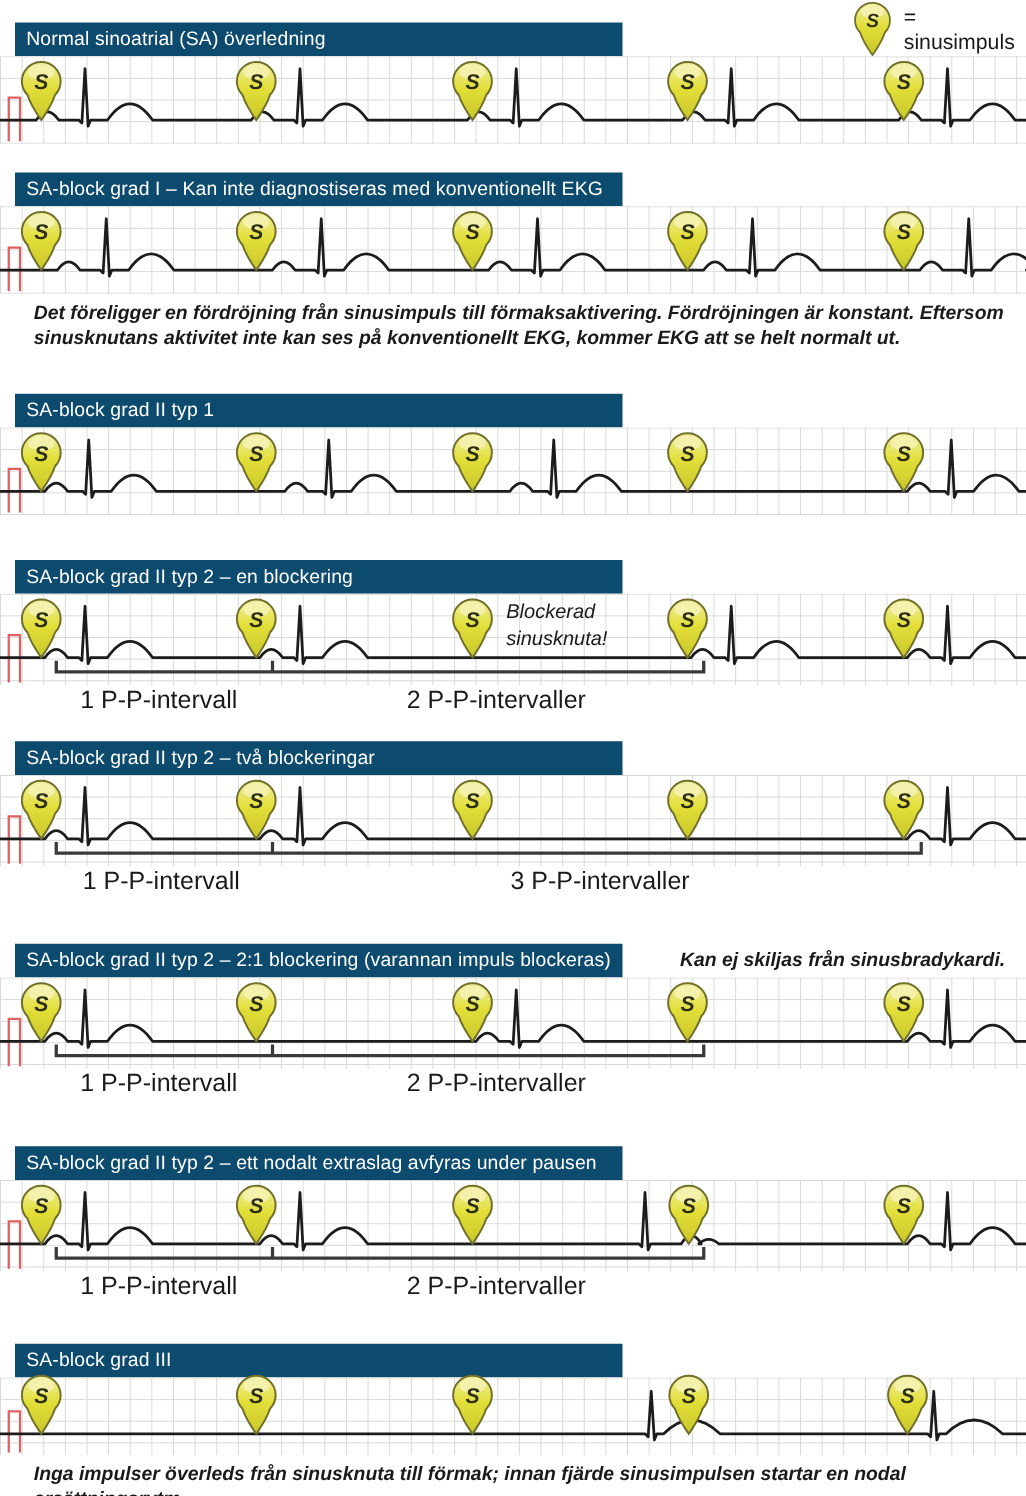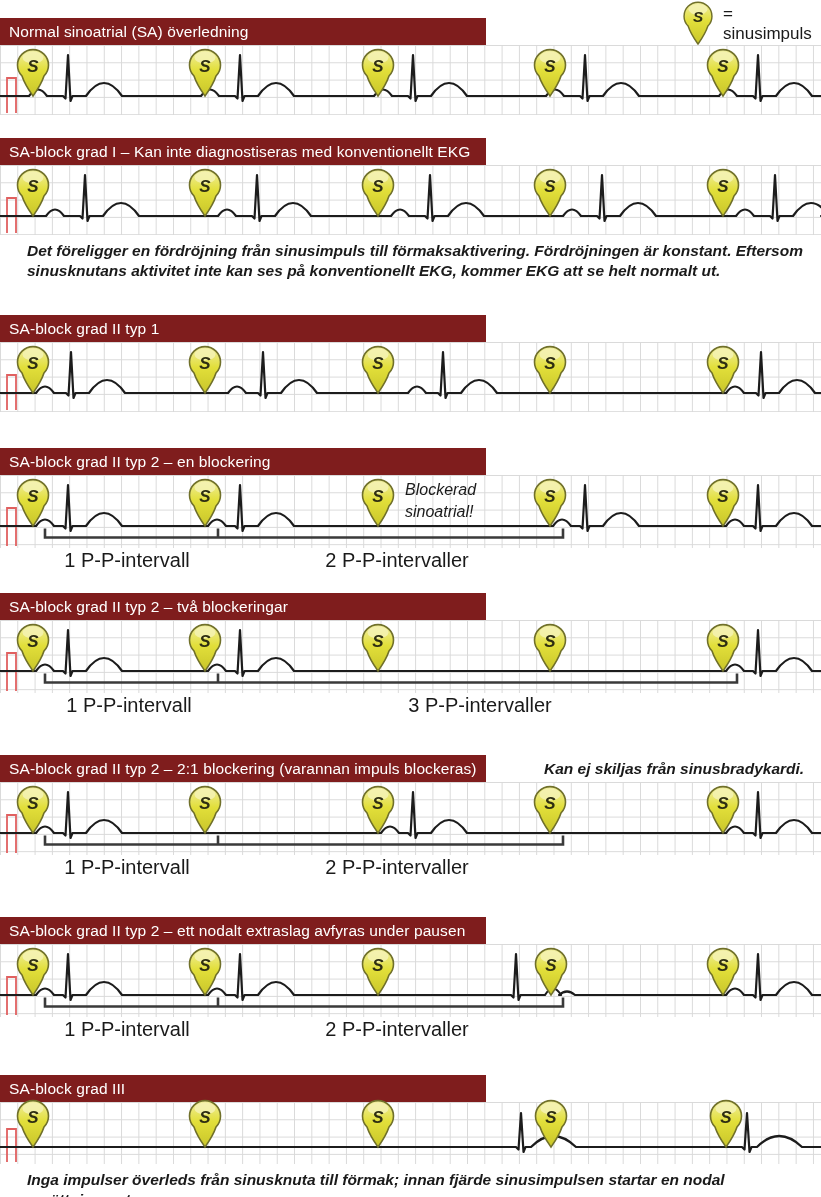--- a/index.html
+++ b/index.html
@@ -2,21 +2,21 @@
 <html><head>
 <meta charset="utf-8">
 <style>
   html,body{margin:0;padding:0;background:#ffffff;}
   #canvas{
     position:relative;width:821px;height:1197px;margin:0 auto;
     font-family:"Liberation Sans", sans-serif;color:#1a1a1a;overflow:hidden;background:#fff;
   }
   .panel{position:absolute;left:0;width:821px;}
   .hdr{
-    position:absolute;left:0;top:0;width:477px;height:27px;background:#7f1d1d;
+    position:absolute;left:12px;top:0;width:477px;height:27px;background:#0c4a6e;
     color:#ffffff;font-size:15.5px;line-height:27px;padding-left:9px;
     white-space:nowrap;letter-spacing:.1px;
   }
   .side-note{
     position:absolute;top:0;height:27px;line-height:27px;
     font-style:italic;font-weight:600;font-size:15.5px;white-space:nowrap;
   }
   .strip{
     position:absolute;left:0;background-color:#ffffff;
     background-image:
@@ -335,21 +335,21 @@
                 </linearGradient>
               </defs>
               <path d="M 0,0 C -3.5,-5 -8,-11 -11,-20 A 15.5,15.5 0 1 1 11,-20 C 8,-11 3.5,-5 0,0 Z" fill="url(#pingrad19)" stroke="#70702a" stroke-width="1.6"></path>
               <ellipse cx="0" cy="-38.5" rx="10.5" ry="6" fill="#f4f2b4" opacity="0.85"></ellipse>
               <text x="0" y="-24.5" text-anchor="middle" font-size="17" font-style="italic" font-weight="600" fill="#2e2e12">S</text>
             </g>
           </svg>
         </div>
         <div class="annotation" style="left: 405px; top: 31px;">
           <div>Blockerad</div>
-          <div>sinoatrial!</div>
+          <div>sinusknuta!</div>
         </div>
         <div class="pp-label" style="left: 127px; top: 103px;">1 P-P-intervall</div>
         <div class="pp-label" style="left: 397px; top: 103px;">2 P-P-intervaller</div>
       </section>
       <section class="panel" style="top: 593px;">
         <div class="hdr"><span>SA-block grad II typ 2 – två blockeringar</span></div>
         <div class="strip" style="top: 27px; width: 821px; height: 73px;">
           <svg width="821" height="73">
             <path d="M 7,71 L 7,33 L 16,33 L 16,71" fill="none" stroke="#e06060" stroke-width="1.8"></path>
             <path d="M 0,51 L 36,51 Q 45,38 54,51 L 63,51 L 65.5,53.5 L 68,10 L 70.5,56 L 72.5,51 L 86,51 Q 104,25 122,51 L 208,51 Q 217,38 226,51 L 235,51 L 237.5,53.5 L 240,10 L 242.5,56 L 244.5,51 L 258,51 Q 276,25 294,51 L 726,51 Q 735,38 744,51 L 753,51 L 755.5,53.5 L 758,10 L 760.5,56 L 762.5,51 L 776,51 Q 794,25 812,51 L 821,51" fill="none" stroke="#1c1c1c" stroke-width="2.2" stroke-linejoin="round" stroke-linecap="round"></path>

